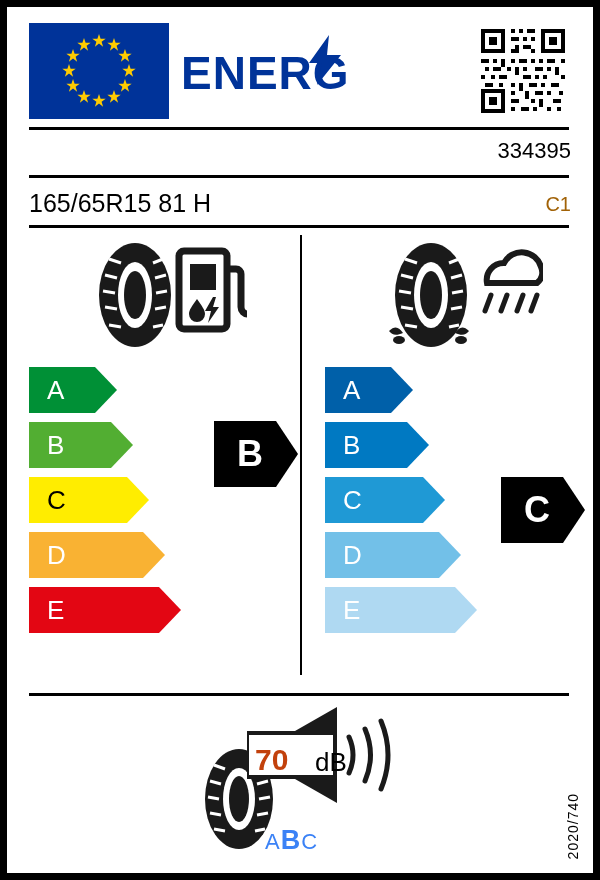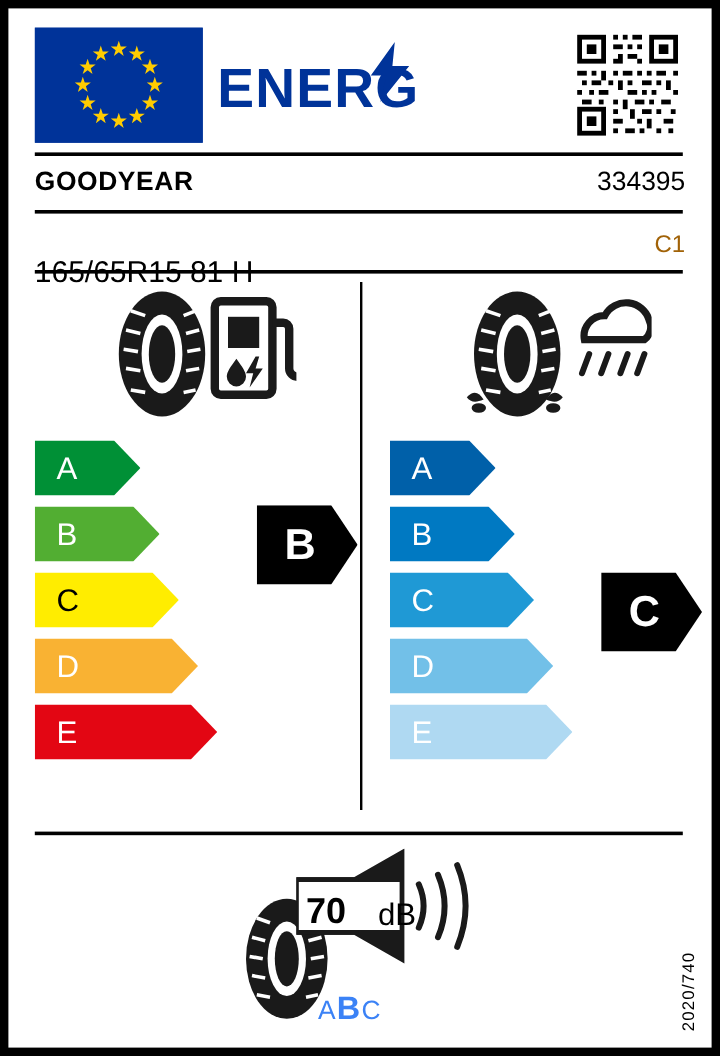--- a/index.html
+++ b/index.html
@@ -97,21 +97,20 @@
     font-size: 22px;
     color: #000;
     text-align: right;
   }
   .tyre-size {
     position: absolute;
     left: 22px;
     top: 182px;
     font-size: 25px;
     color: #000;
-    margin-top: 24px;
   }
   .class-code {
     position: absolute;
     right: 22px;
     top: 186px;
     font-size: 20px;
     color: #a16207;
   }
 
   
@@ -179,21 +178,21 @@
     top: 700px;
     width: 230px;
     height: 150px;
   }
   .db-text {
     position: absolute;
     left: 68px;
     top: 36px;
     font-size: 30px;
     font-weight: bold;
-    color: #000000;
+    color: #c2410c;
   }
   .db-unit {
     position: absolute;
     left: 128px;
     top: 40px;
     font-size: 26px;
     color: #000;
   }
   .abc {
     position: absolute;
@@ -351,21 +350,20 @@
             <rect x="80" y="82" width="4" height="4"></rect>
         </g>
       </svg>
     </div>
 
     <div class="hr" style="top:120px;"></div>
     <div class="hr" style="top:168px;"></div>
     <div class="hr" style="top:218px;"></div>
     <div class="hr" style="top:686px;"></div>
 
-    <div class="brand">GOODYEAR</div>
     <div class="code">334395</div>
     <div class="tyre-size">165/65R15 81 H</div>
     <div class="class-code">C1</div>
 
     <div class="vdiv"></div>
 
     <svg class="pict" style="left:80px; top:232px;" width="160" height="112" viewBox="0 0 160 112">
 
       <g>
         <ellipse cx="48" cy="56" rx="36" ry="52" fill="#1a1a1a"></ellipse>

